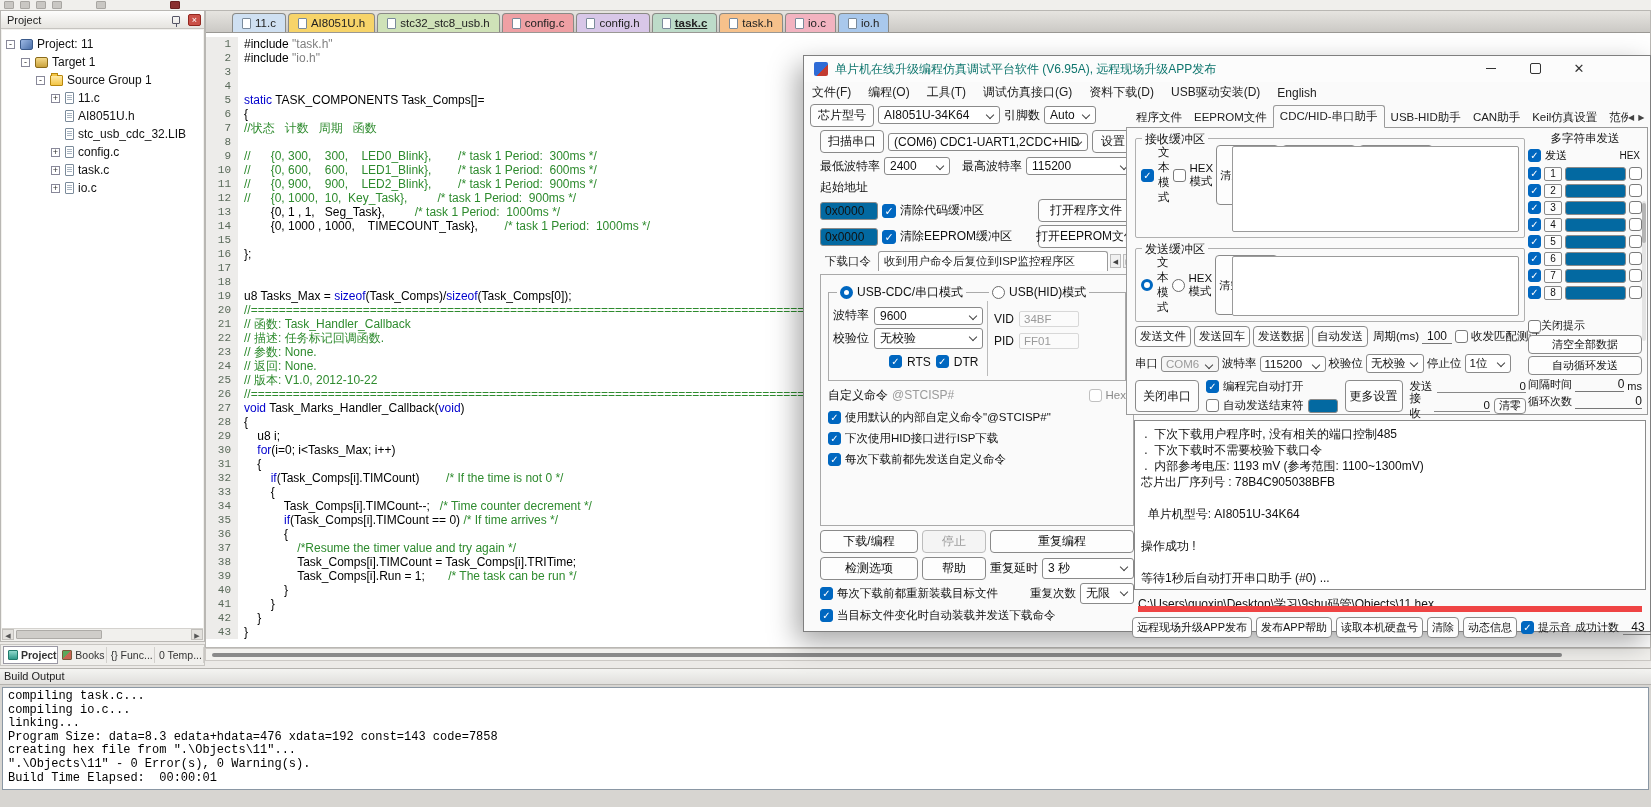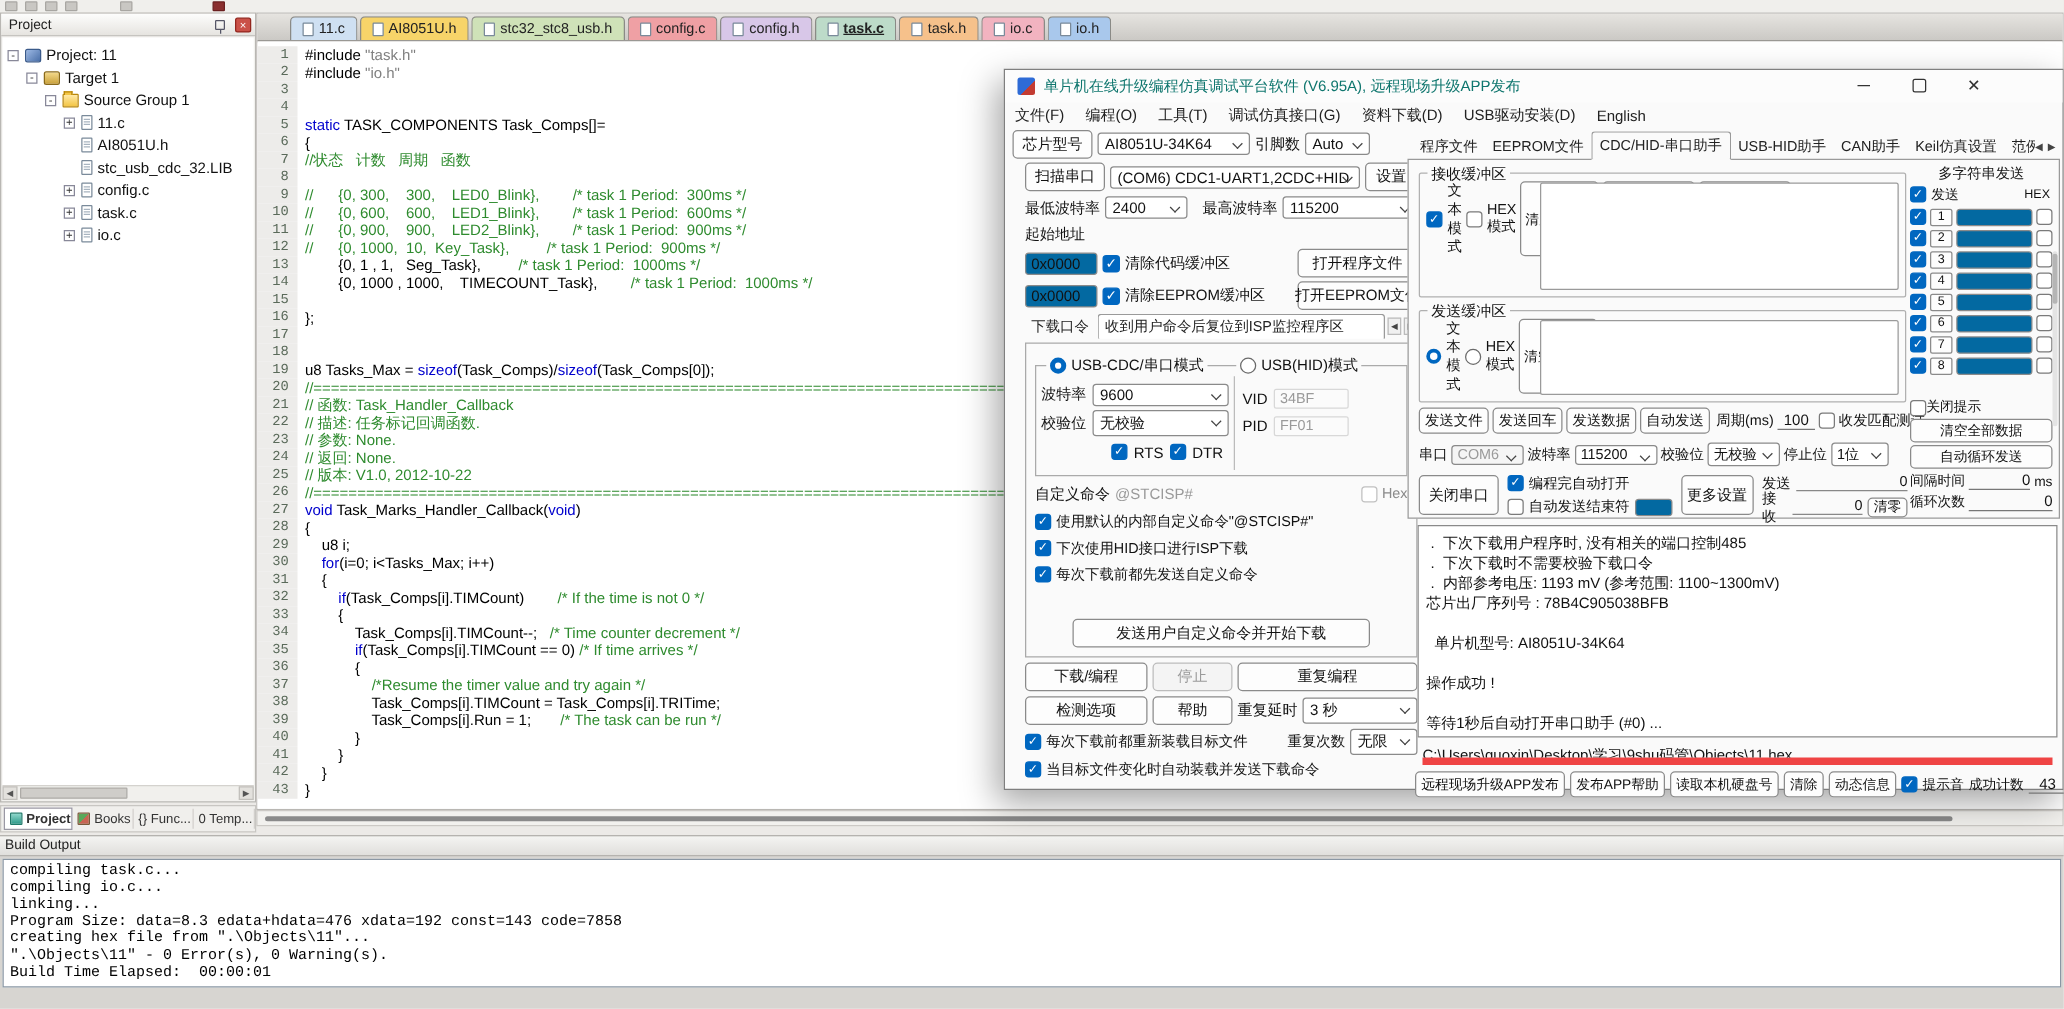--- a/index.html
+++ b/index.html
@@ -622,21 +622,20 @@
         <span class="slab" style="font-size:11.5px">使用默认的内部自定义命令"@STCISP#"</span>
       </div>
       <div class="row" style="min-height:16px">
         <span class="ck sm"></span>
         <span class="slab" style="font-size:11.5px">下次使用HID接口进行ISP下载</span>
       </div>
       <div class="row" style="min-height:16px">
         <span class="ck sm"></span>
         <span class="slab" style="font-size:11.5px">每次下载前都先发送自定义命令</span>
       </div>
-      <span class="tb" id="sendbtn">发送用户自定义命令并开始下载</span>
     </div>
 
     <div class="row" style="min-height:24px">
       <span class="tb" style="width:98px">下载/编程</span>
       <span class="tb dis" style="width:64px">停止</span>
       <span class="tb grow">重复编程</span>
     </div>
     <div class="row" style="min-height:24px">
       <span class="tb" style="width:98px">检测选项</span>
       <span class="tb" style="width:64px">帮助</span>

